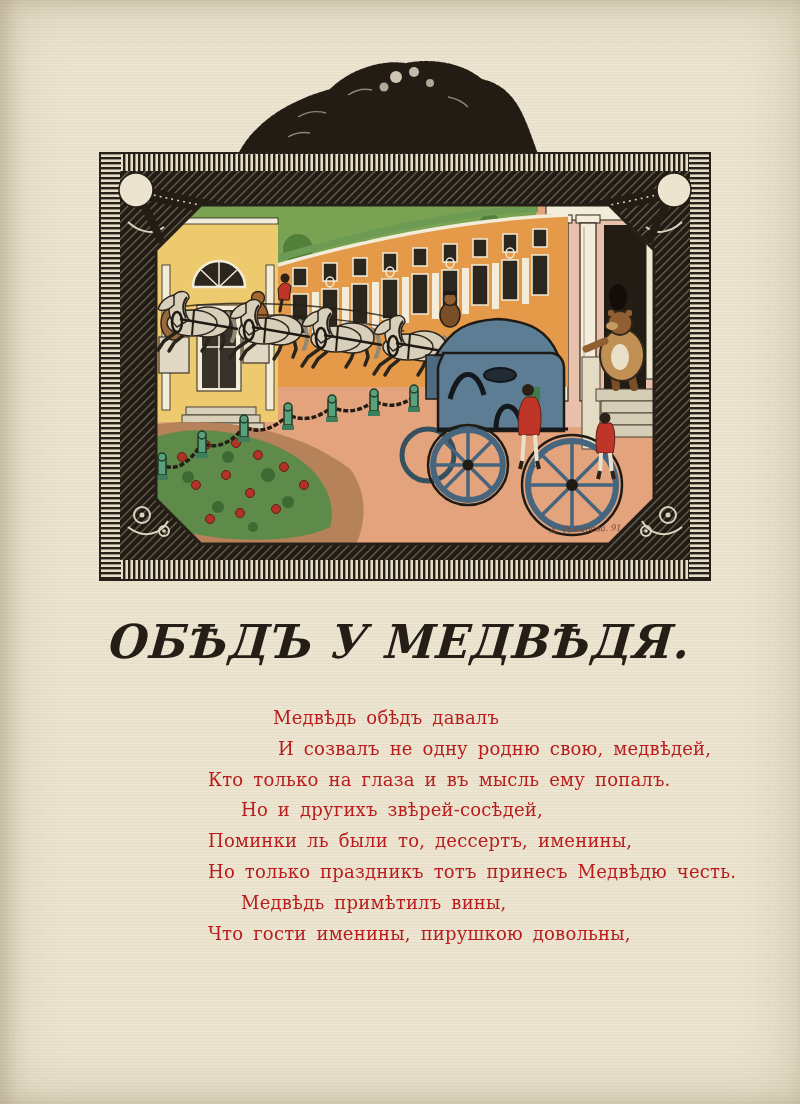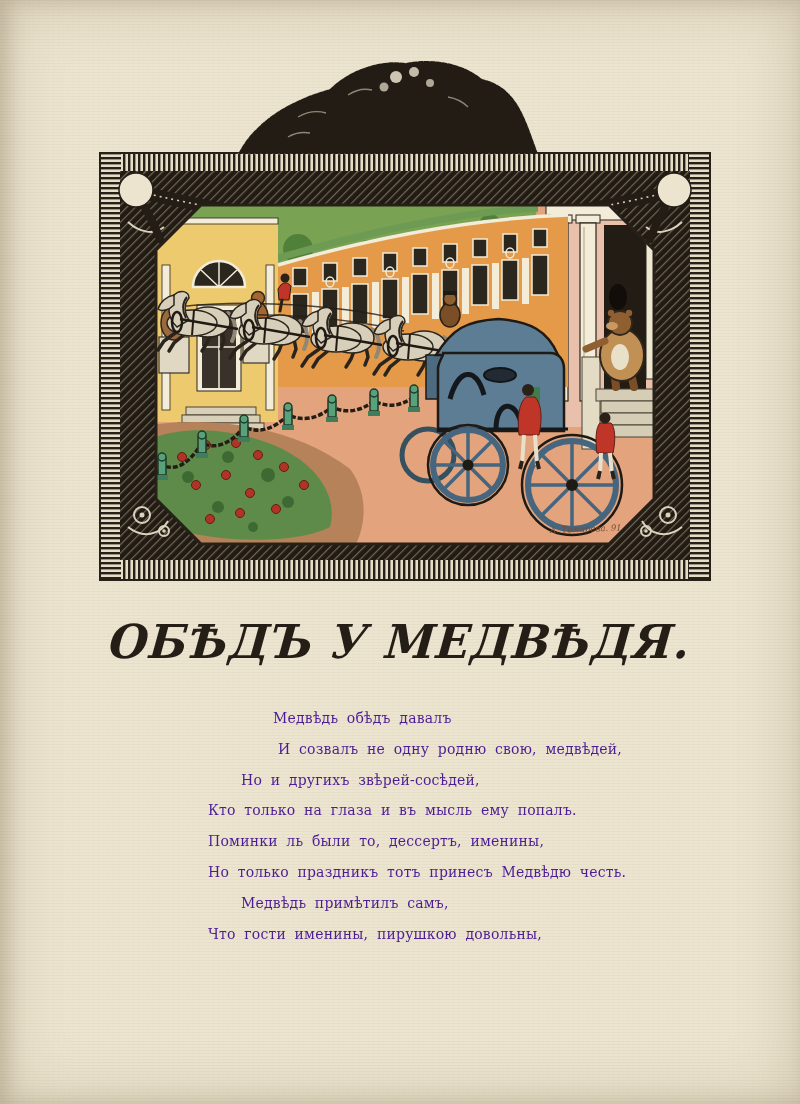--- a/index.html
+++ b/index.html
@@ -25,21 +25,21 @@
   .plate svg{display:block;}
   .plate-title{
     position:absolute;left:0;top:596px;width:800px;height:92px;
     text-align:center;line-height:92px;
     font-family:"DejaVu Serif", serif;font-style:italic;font-weight:700;
     font-size:45px;letter-spacing:1px;color:#241e17;
     transform:skewX(-5deg) scaleY(1.04);
   }
   .poem{
     position:absolute;left:178px;top:703px;width:500px;
-    font-size:14px;line-height:30.8px;color:#4c1d95;
+    font-size:18px;line-height:30.8px;color:#b91c1c;
     word-spacing:4px;letter-spacing:.2px;
   }
   .poem .line{white-space:nowrap;}
   .i0{margin-left:30px}
   .i1{margin-left:63px}
   .i2{margin-left:95px}
   .i3{margin-left:100px}
 </style>
 </head>
 <body>
@@ -377,21 +377,21 @@
 
   <path d="M103,148 L511,148 L556,193 L556,442 L511,487 L103,487 L58,442 L58,193 Z" fill="none" stroke="#262019" stroke-width="3"></path>
 </svg>
 </div>
 
 <div class="plate-title">ОБѢДЪ У МЕДВѢДЯ.</div>
 
 <div class="poem">
   <div class="line i2">Медвѣдь обѣдъ давалъ</div>
   <div class="line i3">И созвалъ не одну родню свою, медвѣдей,</div>
+  <div class="line i0">Кто только на глаза и въ мысль ему попалъ.</div>
   <div class="line i1">Но и другихъ звѣрей-сосѣдей,</div>
-  <div class="line i0">Кто только на глаза и въ мысль ему попалъ.</div>
   <div class="line i0">Поминки ль были то, дессертъ, именины,</div>
   <div class="line i0">Но только праздникъ тотъ принесъ Медвѣдю честь.</div>
-  <div class="line i1">Медвѣдь примѣтилъ самъ,</div>
+  <div class="line i1">Медвѣдь примѣтилъ вины,</div>
   <div class="line i0">Что гости именины, пирушкою довольны,</div>
 </div>
 
 <div class="vignette"></div>
 
 </body></html>

